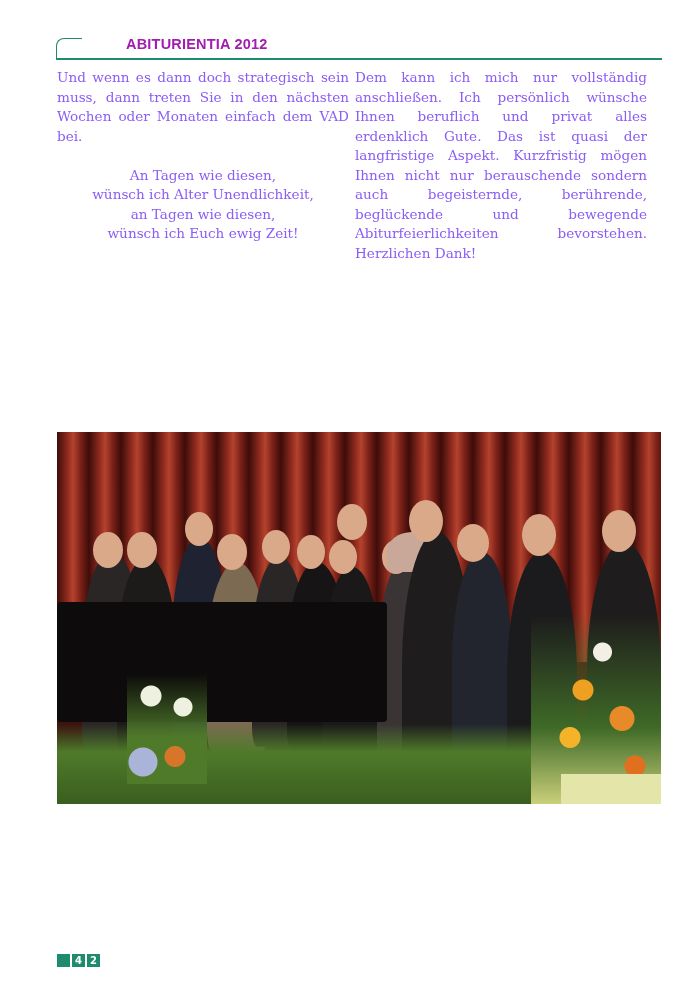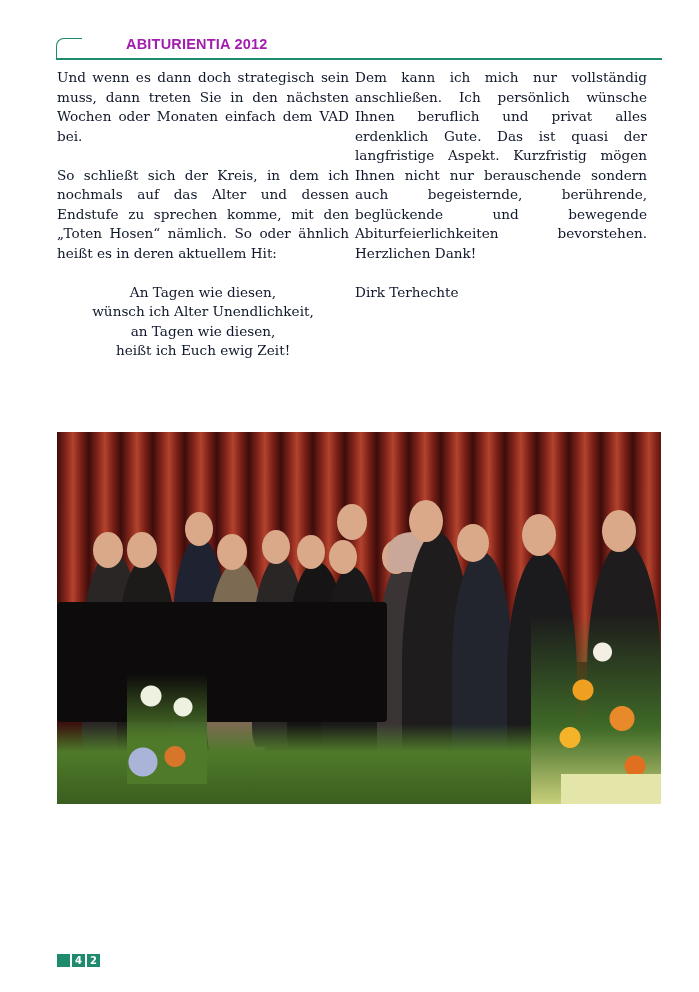--- a/index.html
+++ b/index.html
@@ -8,21 +8,21 @@
   .header { position: absolute; left: 56px; top: 36px; width: 606px; height: 24px; }
   .header-tab { position: absolute; left: 0; top: 2px; width: 26px; height: 22px;
                 border-left: 1.5px solid #1e8a6e; border-top: 1.5px solid #1e8a6e;
                 border-top-left-radius: 8px; box-sizing: border-box; }
   .header-title { position: absolute; left: 34px; top: 0px; font-family: "Liberation Sans", sans-serif;
                   font-weight: bold; font-size: 14.5px; letter-spacing: 0.2px; color: #a21caf; margin-left: 36px; }
   .header-rule { position: absolute; left: 0; top: 22px; width: 606px; height: 1.5px; background: #1e8a6e; }
 
   .col { position: absolute; top: 68px; width: 292px;
          font-family: "DejaVu Serif", "Liberation Serif", serif;
-         font-size: 13.6px; line-height: 19.5px; text-align: justify; color: #0f172a; }
+         font-size: 13.6px; line-height: 19.5px; text-align: justify; color: #8b5cf6; }
   .col-left { left: 57px; }
   .col-right { left: 355px; }
   .para { margin: 0 0 19.5px 0; }
   .verse-line { display: block; text-align: center; }
   .sig { text-align: left; }
 
   .photo { position: absolute; left: 57px; top: 432px; width: 604px; height: 372px; overflow: hidden;
            background: linear-gradient(180deg, #5b1512 0%, #7a2018 40%, #4a120e 70%, #1a1210 100%); }
   .curtain { position: absolute; left: 0; top: 0; width: 100%; height: 230px;
              background: repeating-linear-gradient(90deg, #3b0c0a 0px, #8e2a1e 10px, #b8452e 16px, #7a2016 24px, #3b0c0a 32px); opacity: 0.95; }
@@ -55,32 +55,30 @@
 <body>
 
 <div class="header">
   <div class="header-tab"></div>
   <div class="header-title">ABITURIENTIA 2012</div>
   <div class="header-rule"></div>
 </div>
 
 <div class="col col-left">
   <p class="para">Und wenn es dann doch strategisch sein muss, dann treten Sie in den nächsten Wochen oder Monaten einfach dem VAD bei.</p>
-  <p class="para">So schließt sich der Kreis, in dem ich nochmals auf das Alter und dessen Endstufe zu sprechen komme, mit den „Toten Hosen“ nämlich. So oder ähnlich heißt es in deren aktuellem Hit:</p>
   <p class="para">
     <span class="verse-line">An Tagen wie diesen,</span>
     <span class="verse-line">wünsch ich Alter Unendlichkeit,</span>
     <span class="verse-line">an Tagen wie diesen,</span>
-    <span class="verse-line">heißt ich Euch ewig Zeit!</span>
+    <span class="verse-line">wünsch ich Euch ewig Zeit!</span>
   </p>
 </div>
 
 <div class="col col-right">
   <p class="para">Dem kann ich mich nur vollständig anschließen. Ich persönlich wünsche Ihnen beruflich und privat alles erdenklich Gute. Das ist quasi der langfristige Aspekt. Kurzfristig mögen Ihnen nicht nur berauschende sondern auch begeisternde, berührende, beglückende und bewegende Abiturfeierlichkeiten bevorstehen. Herzlichen Dank!</p>
-  <p class="para sig">Dirk Terhechte</p>
 </div>
 
 <div class="photo">
   <div class="curtain"></div>
 
   <div class="person" style="left:25px;top:120px;width:60px;height:200px;background:#2a2626;"></div>
   <div class="head" style="left:36px;top:100px;width:30px;height:36px;"></div>
   <div class="person" style="left:60px;top:125px;width:60px;height:200px;background:#1d1a1a;"></div>
   <div class="head" style="left:70px;top:100px;width:30px;height:36px;"></div>
   <div class="person" style="left:115px;top:105px;width:55px;height:200px;background:#1f2230;"></div>

